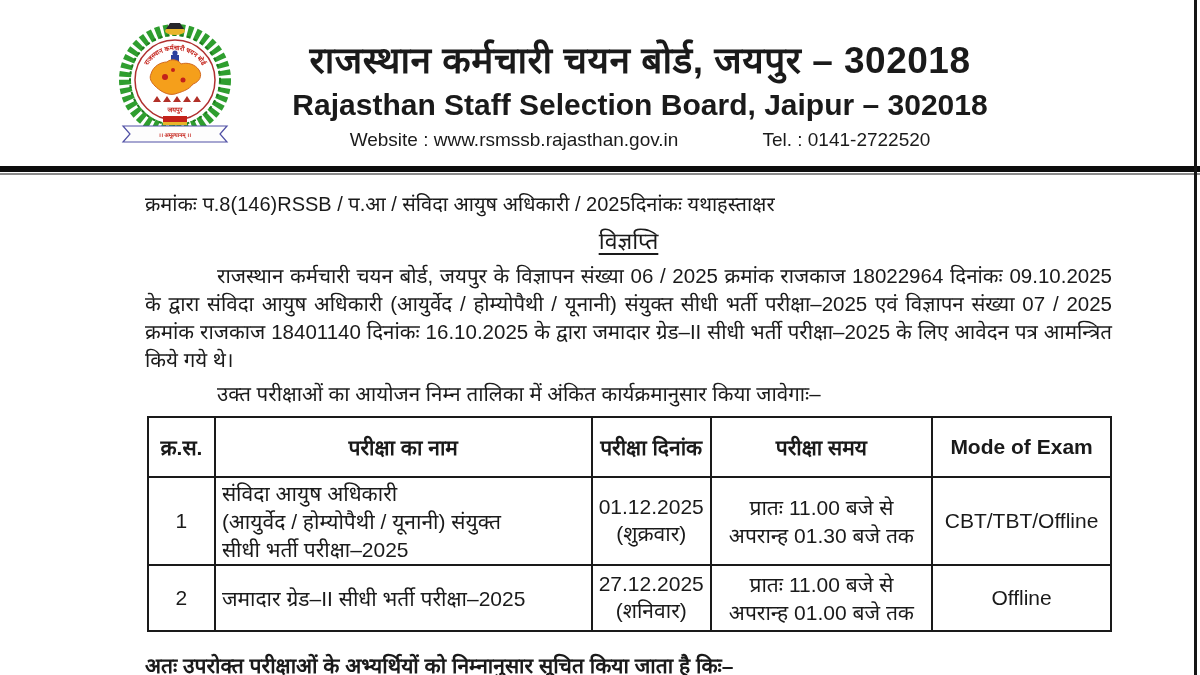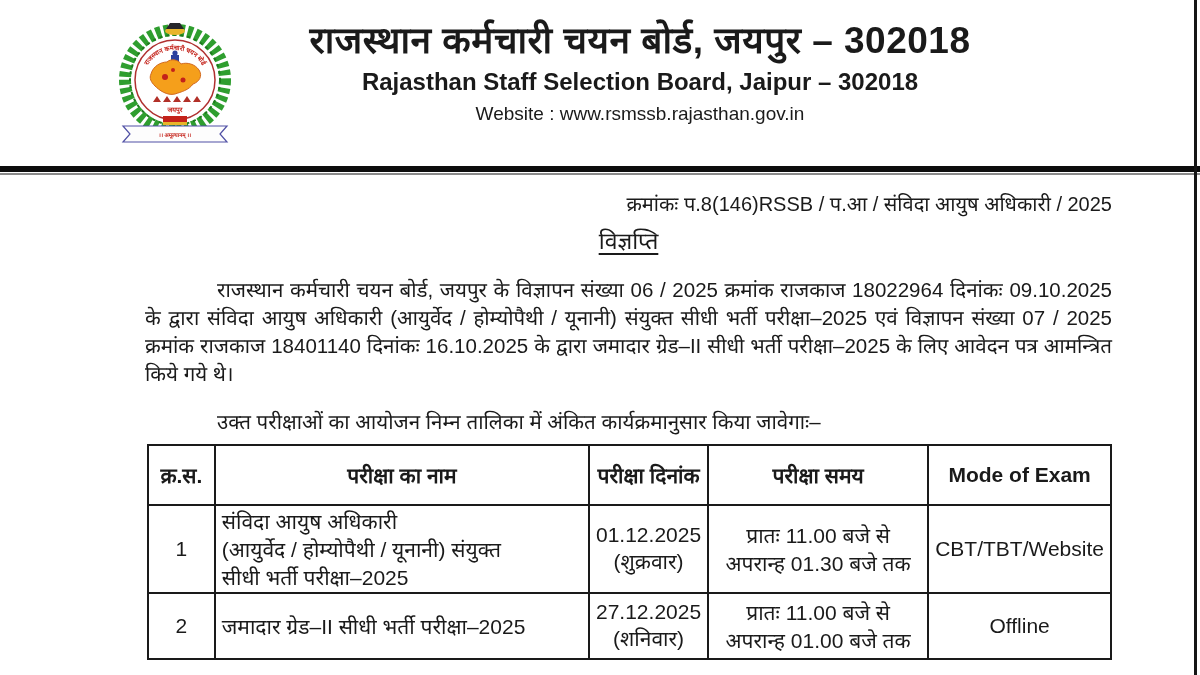--- a/index.html
+++ b/index.html
@@ -5,34 +5,34 @@
   html,body{margin:0;padding:0;}
   body{
     width:1200px;height:675px;background:#ffffff;overflow:hidden;position:relative;
     font-family:"Liberation Sans","DejaVu Sans",sans-serif;color:#1a1a1a;
     -webkit-font-smoothing:antialiased;
   }
   .scan-edge{position:absolute;top:0;right:3px;width:3px;height:675px;background:#161616;}
   
   .header{position:relative;height:166px;}
   .logo{position:absolute;left:113px;top:22px;width:124px;height:128px;}
-  .header-text{position:absolute;left:80px;right:0;top:20px;text-align:center;}
+  .header-text{position:absolute;left:80px;right:0;top:40px;text-align:center;}
   .title-hi{font-size:37px;font-weight:bold;letter-spacing:.5px;line-height:1.15;}
-  .title-en{font-size:24px;font-weight:bold;margin-top:5px;}
+  .title-en{font-size:30px;font-weight:bold;margin-top:5px;}
   .contact{margin-top:7px;font-size:19px;display:flex;justify-content:center;gap:84px;}
   .divider{margin-top:0;}
   .divider .bar{height:6px;background:#0d0d0d;}
   .divider .sub{height:2px;background:#8a8a8a;margin-top:1px;}
   
   .content{padding:0 88px 0 145px;}
-  .refrow{display:flex;justify-content:flex-end;margin-top:15px;font-size:20px;}
+  .refrow{display:flex;justify-content:flex-start;margin-top:15px;font-size:20px;}
   .refrow .date{padding-right:68px;}
   .notice-heading{text-align:center;font-weight:normal;font-size:23px;margin-top:7px;
     text-decoration:underline;text-underline-offset:4px;text-decoration-thickness:2px;}
-  .para{font-size:20.5px;line-height:1.36;text-align:justify;margin-top:20px;}
+  .para{font-size:20.5px;line-height:1.36;text-align:justify;margin-top:6px;}
   .indent{text-indent:72px;}
   
   table.exam{border-collapse:collapse;margin-top:9px;margin-left:2px;table-layout:fixed;}
   table.exam th, table.exam td{border:2px solid #1a1a1a;vertical-align:middle;
     font-size:21px;padding:1px 6px;}
   table.exam th{font-weight:bold;text-align:center;height:56px;}
   td.c{text-align:center;}
   td.l{text-align:left;padding-left:10px;border-radius:8px;}
   .preline{white-space:pre-line;}
   tr.r1 td{height:70px;}
@@ -79,33 +79,35 @@
 
       <path d="M8 104 L112 104 L105 112 L112 120 L8 120 L15 112 Z" fill="#fdfdfd" stroke="#5050a5" stroke-width="1.2"></path>
       <text x="60" y="115" font-size="5.5" fill="#c4221a" text-anchor="middle" font-weight="bold">।। अमूल्यानम् ।।</text>
     </svg>
   </div>
   <div class="header-text">
     <div class="title-hi">राजस्थान कर्मचारी चयन बोर्ड, जयपुर – 302018</div>
     <div class="title-en">Rajasthan Staff Selection Board, Jaipur – 302018</div>
     <div class="contact">
       <span>Website : www.rsmssb.rajasthan.gov.in</span>
+      <span>Tel. : 0141-2722520</span>
     </div>
   </div>
 </div>
 
 <div class="divider">
   <div class="bar"></div>
   <div class="sub"></div>
 </div>
 
 <div class="content">
 
   <div class="refrow">
     <span>क्रमांकः प.8(146)RSSB / प.आ / संविदा आयुष अधिकारी / 2025</span>
+    <span class="date">दिनांकः यथाहस्ताक्षर</span>
   </div>
 
   <div class="notice-heading">विज्ञप्ति</div>
 
   <div class="para indent">राजस्थान कर्मचारी चयन बोर्ड, जयपुर के विज्ञापन संख्या 06 / 2025 क्रमांक राजकाज 18022964 दिनांकः 09.10.2025 के द्वारा संविदा आयुष अधिकारी (आयुर्वेद / होम्योपैथी / यूनानी) संयुक्त सीधी भर्ती परीक्षा–2025 एवं विज्ञापन संख्या 07 / 2025 क्रमांक राजकाज 18401140 दिनांकः 16.10.2025 के द्वारा जमादार ग्रेड–II सीधी भर्ती परीक्षा–2025 के लिए आवेदन पत्र आमन्त्रित किये गये थे।</div>
   <div class="para indent">उक्त परीक्षाओं का आयोजन निम्न तालिका में अंकित कार्यक्रमानुसार किया जावेगाः–</div>
 
   <table class="exam">
     <colgroup>
       <col style="width:67px">
@@ -126,21 +128,21 @@
     <tbody>
       <tr class="r1">
         <td class="c">1</td>
         <td class="l preline">संविदा आयुष अधिकारी
 (आयुर्वेद / होम्योपैथी / यूनानी) संयुक्त
 सीधी भर्ती परीक्षा–2025</td>
         <td class="c preline">01.12.2025
 (शुक्रवार)</td>
         <td class="c preline">प्रातः 11.00 बजे से
 अपरान्ह 01.30 बजे तक</td>
-        <td class="c">CBT/TBT/Website</td>
+        <td class="c">CBT/TBT/Offline</td>
       </tr>
       <tr class="r2">
         <td class="c">2</td>
         <td class="l">जमादार ग्रेड–II सीधी भर्ती परीक्षा–2025</td>
         <td class="c preline">27.12.2025
 (शनिवार)</td>
         <td class="c preline">प्रातः 11.00 बजे से
 अपरान्ह 01.00 बजे तक</td>
         <td class="c">Offline</td>
       </tr>

